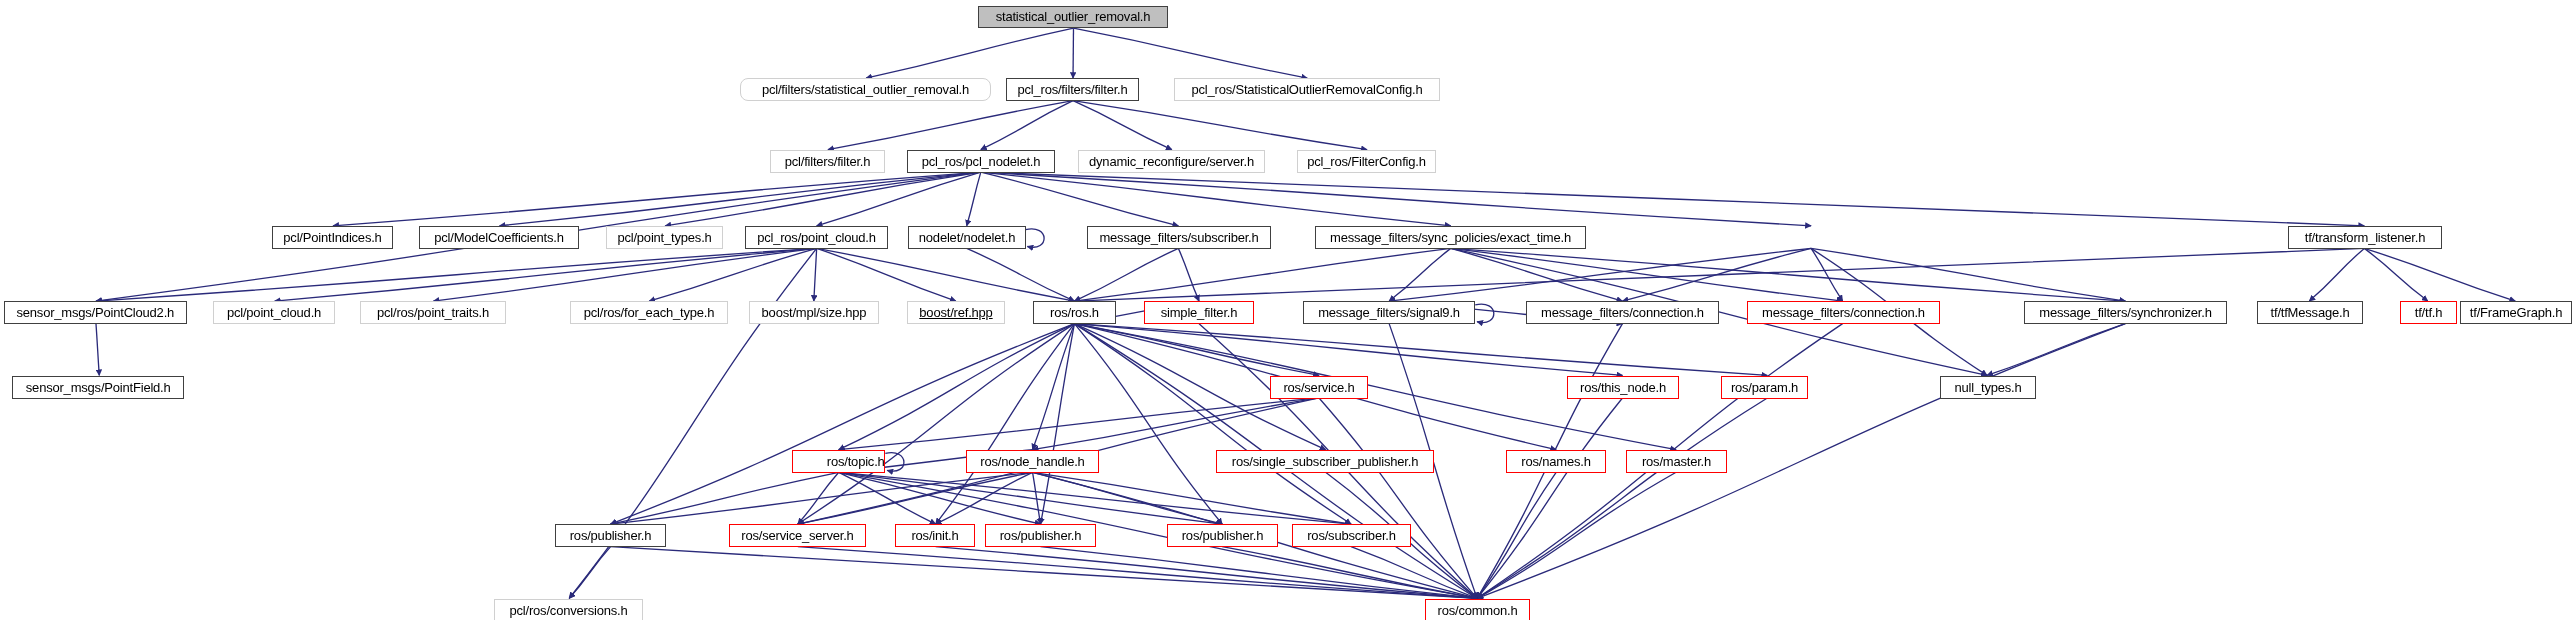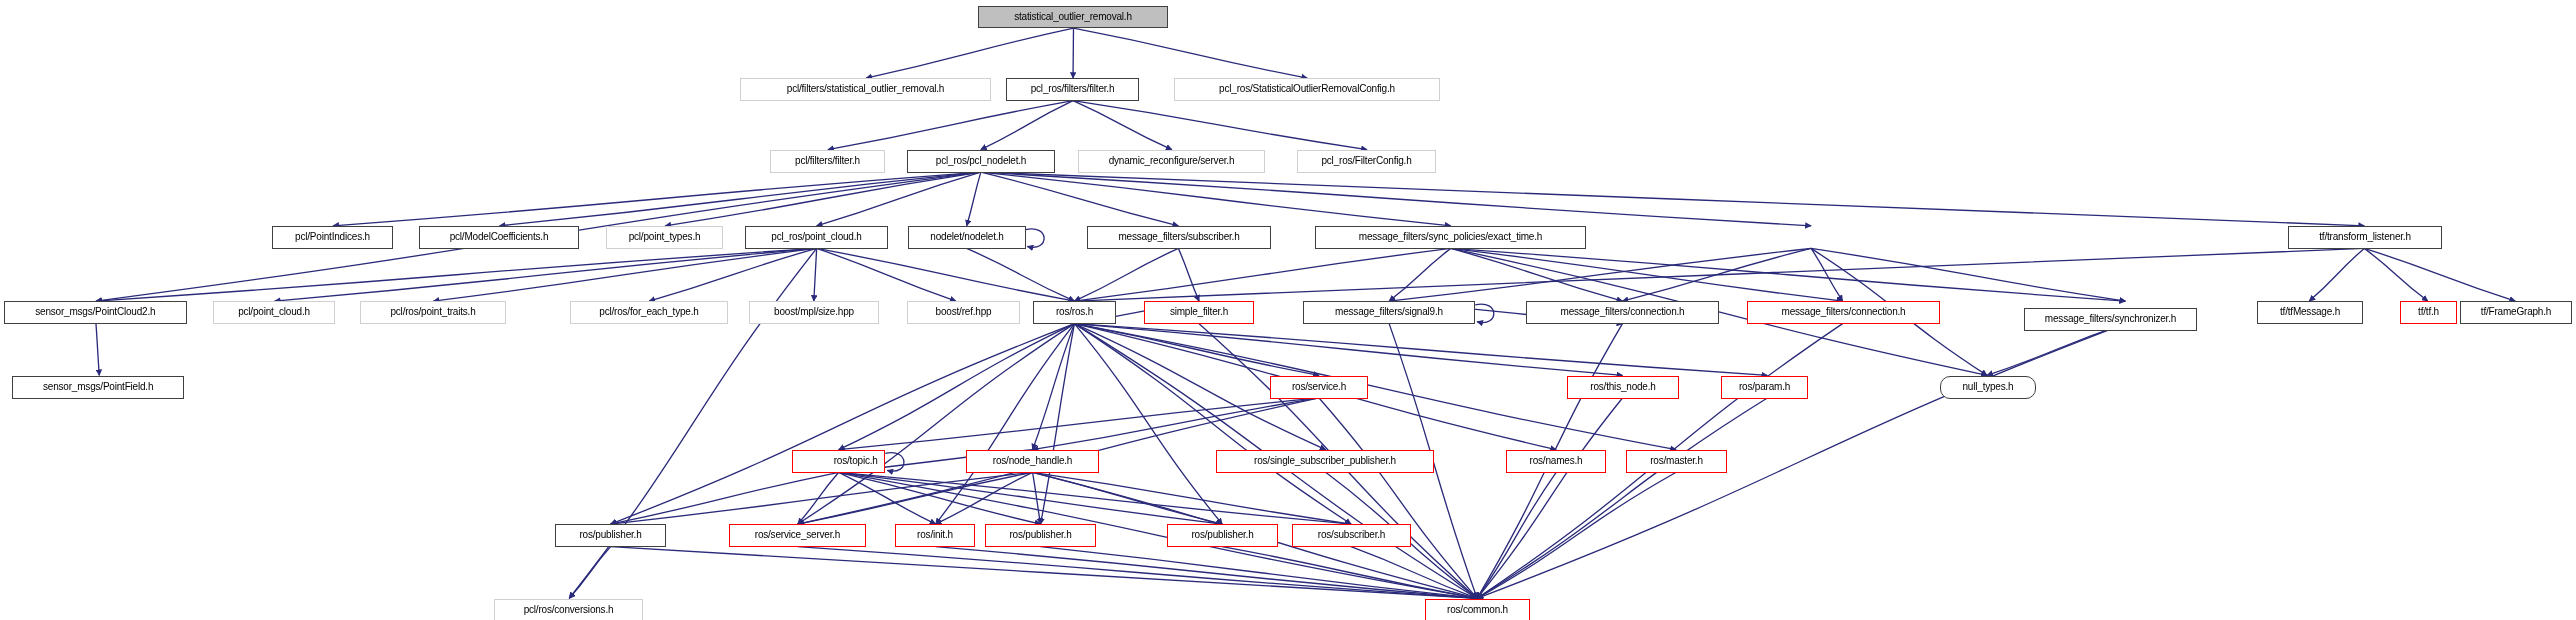--- a/index.html
+++ b/index.html
@@ -15,21 +15,21 @@
   .node{
     position:absolute;
     box-sizing:border-box;
     display:flex;
     align-items:center;
     justify-content:center;
     white-space:nowrap;
     background:#ffffff;
     border:0.9px solid #c8c8c8;
     color:#000000;
-    font-size:10px;
+    font-size:13px;
     line-height:1;
     height:22.6px;
     padding:0 5.6px;
     letter-spacing:-0.2px;
   }
   
   .n-solid{ border:1.4px solid #404040; }
   .n-red  { border:1.4px solid #ff0000; }
   .n-light{ border:0.9px solid #d0d0d0; }
   .n-root {
@@ -143,55 +143,55 @@
       <path d="M1780.5,502 C1674.75,562.3 1674.75,575.7 1569,636" fill="none" stroke="#2a2a7a" stroke-width="1.4" marker-end="url(#arrow)"></path>
       <path d="M648,581 C626,605.75 626,611.25 604,636" fill="none" stroke="#2a2a7a" stroke-width="1.4" marker-end="url(#arrow)"></path>
       <path d="M648,581 C1108.5,605.75 1108.5,611.25 1569,636" fill="none" stroke="#2a2a7a" stroke-width="1.4" marker-end="url(#arrow)"></path>
       <path d="M847,581 C1208,605.75 1208,611.25 1569,636" fill="none" stroke="#2a2a7a" stroke-width="1.4" marker-end="url(#arrow)"></path>
       <path d="M993.5,581 C1281.25,605.75 1281.25,611.25 1569,636" fill="none" stroke="#2a2a7a" stroke-width="1.4" marker-end="url(#arrow)"></path>
       <path d="M1105,581 C1337,605.75 1337,611.25 1569,636" fill="none" stroke="#2a2a7a" stroke-width="1.4" marker-end="url(#arrow)"></path>
       <path d="M1298,581 C1433.5,605.75 1433.5,611.25 1569,636" fill="none" stroke="#2a2a7a" stroke-width="1.4" marker-end="url(#arrow)"></path>
       <path d="M1435,581 C1502,605.75 1502,611.25 1569,636" fill="none" stroke="#2a2a7a" stroke-width="1.4" marker-end="url(#arrow)"></path>
     </svg>
 <div class="node n-root" style="left: 978px; top: 5.6px; width: 190px;">statistical_outlier_removal.h</div>
-    <div class="node n-light" style="left: 740px; top: 78px; width: 251px;">pcl/filters/statistical_outlier_removal.h</div>
+    <div class="node n-light" style="left: 740px; top: 78px; width: 251px; border-radius: 8px;">pcl/filters/statistical_outlier_removal.h</div>
     <div class="node n-solid" style="left: 1006px; top: 78px; width: 133px;">pcl_ros/filters/filter.h</div>
     <div class="node n-light" style="left: 1174px; top: 78px; width: 266px;">pcl_ros/StatisticalOutlierRemovalConfig.h</div>
     <div class="node n-light" style="left: 770px; top: 150px; width: 115px;">pcl/filters/filter.h</div>
     <div class="node n-solid" style="left: 907px; top: 150px; width: 148px;">pcl_ros/pcl_nodelet.h</div>
     <div class="node n-light" style="left: 1078px; top: 150px; width: 187px;">dynamic_reconfigure/server.h</div>
     <div class="node n-light" style="left: 1297px; top: 150px; width: 139px; text-align: center;">pcl_ros/FilterConfig.h</div>
     <div class="node n-solid" style="left: 272px; top: 226px; width: 121px;">pcl/PointIndices.h</div>
     <div class="node n-solid" style="left: 419px; top: 226px; width: 160px;">pcl/ModelCoefficients.h</div>
     <div class="node n-light" style="left: 606px; top: 226px; width: 117px;">pcl/point_types.h</div>
     <div class="node n-solid" style="left: 745px; top: 226px; width: 143px;">pcl_ros/point_cloud.h</div>
     <div class="node n-solid" style="left: 908px; top: 226px; width: 118px;">nodelet/nodelet.h</div>
     <div class="node n-solid" style="left: 1087px; top: 226px; width: 184px;">message_filters/subscriber.h</div>
     <div class="node n-solid" style="left: 1315px; top: 226px; width: 271px;">message_filters/sync_policies/exact_time.h</div>
     <div class="node n-solid" style="left: 2288px; top: 226px; width: 154px;">tf/transform_listener.h</div>
     <div class="node n-solid" style="left: 3.8px; top: 301px; width: 183px;">sensor_msgs/PointCloud2.h</div>
     <div class="node n-light" style="left: 213px; top: 301px; width: 122px;">pcl/point_cloud.h</div>
     <div class="node n-light" style="left: 360px; top: 301px; width: 146px;">pcl/ros/point_traits.h</div>
     <div class="node n-light" style="left: 570px; top: 301px; width: 158px;">pcl/ros/for_each_type.h</div>
     <div class="node n-light" style="left: 749px; top: 301px; width: 130px;">boost/mpl/size.hpp</div>
-    <div class="node n-light" style="left: 907px; top: 301px; width: 113px;">boost/ref.hpp</div>
+    <div class="node n-light" style="left: 907px; top: 301px; width: 98px; text-decoration: underline;">boost/ref.hpp</div>
     <div class="node n-solid" style="left: 1033px; top: 301px; width: 83px;">ros/ros.h</div>
     <div class="node n-red" style="left: 1144px; top: 301px; width: 110px;">simple_filter.h</div>
     <div class="node n-solid" style="left: 1303px; top: 301px; width: 172px;">message_filters/signal9.h</div>
     <div class="node n-solid" style="left: 1526px; top: 301px; width: 193px;">message_filters/connection.h</div>
     <div class="node n-red" style="left: 1747px; top: 301px; width: 193px;">message_filters/connection.h</div>
-    <div class="node n-solid" style="left: 2024px; top: 308px; width: 173px;">message_filters/synchronizer.h</div>
+    <div class="node n-solid" style="left: 2024px; top: 301px; width: 203px;">message_filters/synchronizer.h</div>
     <div class="node n-solid" style="left: 2257px; top: 301px; width: 106px;">tf/tfMessage.h</div>
     <div class="node n-red" style="left: 2400px; top: 301px; width: 57px;">tf/tf.h</div>
     <div class="node n-solid" style="left: 2460px; top: 301px; width: 112px;">tf/FrameGraph.h</div>
     <div class="node n-solid" style="left: 12.2px; top: 376px; width: 172px;">sensor_msgs/PointField.h</div>
     <div class="node n-red" style="left: 1270px; top: 376px; width: 98px;">ros/service.h</div>
     <div class="node n-red" style="left: 1567px; top: 376px; width: 112px;">ros/this_node.h</div>
     <div class="node n-red" style="left: 1721px; top: 376px; width: 87px;">ros/param.h</div>
-    <div class="node n-solid" style="left: 1940px; top: 376px; width: 96px; border-radius: 10px;">null_types.h</div>
+    <div class="node n-solid" style="left: 1940px; top: 376px; width: 96px;">null_types.h</div>
     <div class="node n-red" style="left: 792px; top: 450px; width: 93px; padding-left: 40px;">ros/topic.h</div>
     <div class="node n-red" style="left: 966px; top: 450px; width: 133px;">ros/node_handle.h</div>
     <div class="node n-red" style="left: 1216px; top: 450px; width: 218px;">ros/single_subscriber_publisher.h</div>
     <div class="node n-red" style="left: 1506px; top: 450px; width: 100px;">ros/names.h</div>
     <div class="node n-red" style="left: 1626px; top: 450px; width: 101px;">ros/master.h</div>
     <div class="node n-solid" style="left: 555px; top: 524px; width: 111px;">ros/publisher.h</div>
     <div class="node n-red" style="left: 729px; top: 524px; width: 137px;">ros/service_server.h</div>
     <div class="node n-red" style="left: 895px; top: 524px; width: 80px;">ros/init.h</div>
     <div class="node n-red" style="left: 985px; top: 524px; width: 111px;">ros/publisher.h</div>
     <div class="node n-red" style="left: 1167px; top: 524px; width: 111px;">ros/publisher.h</div>

